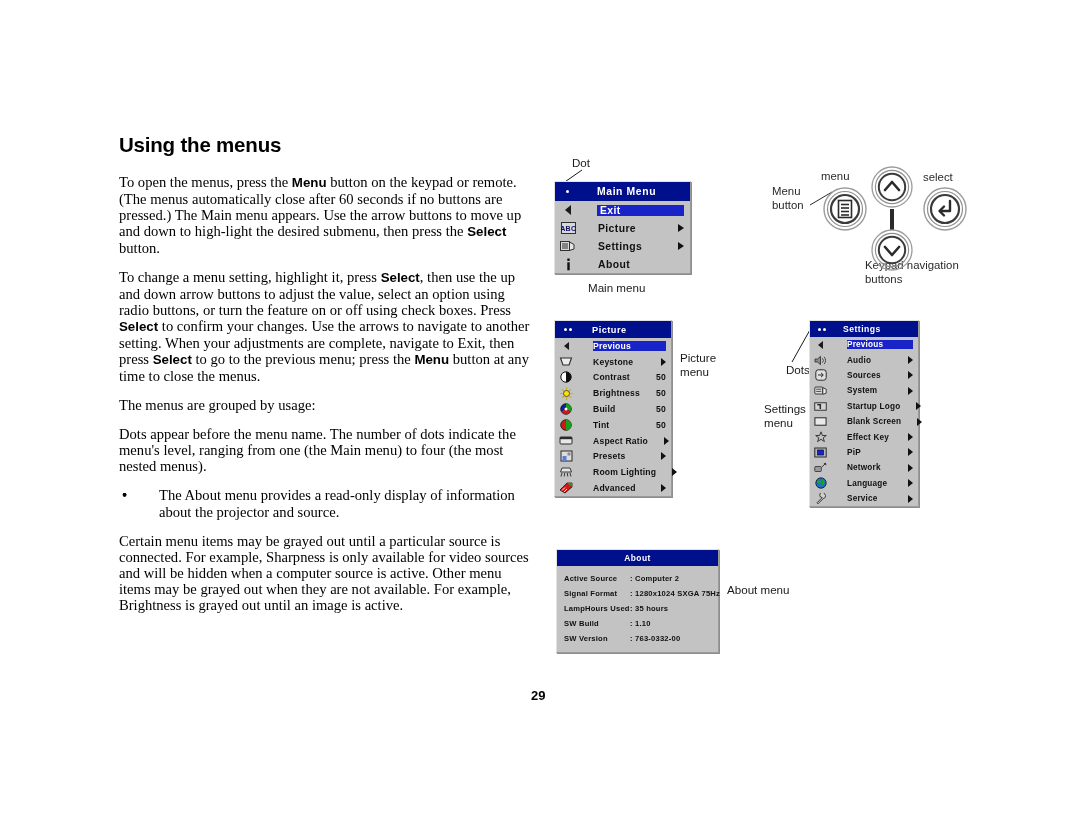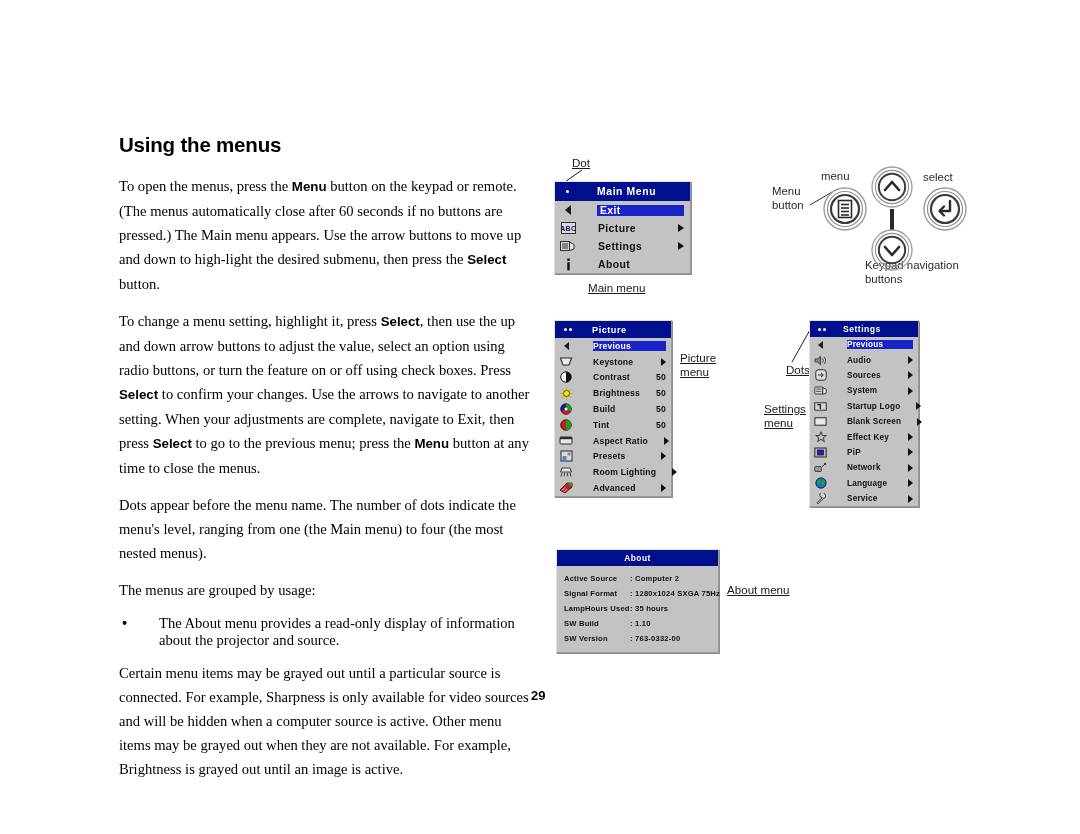--- a/index.html
+++ b/index.html
@@ -21,21 +21,21 @@
   }
   #page-title {
     font-family:"Liberation Sans", sans-serif;
     font-weight:bold;
     font-size:20.5px;
     letter-spacing:-0.2px;
     margin:0 0 17px 0;
   }
   .para {
     font-size:14.6px;
-    line-height:24px;
+    line-height:16px;
     margin:0 0 13px 0;
     text-align:left;
   }
   .para b { font-family:"Liberation Sans", sans-serif; font-weight:bold; font-size:13.3px; }
   ul.bullets { list-style:none; margin:0 0 12px 0; padding:0; }
   ul.bullets li {
     font-size:14.6px;
     line-height:17.1px;
     position:relative;
     padding-left:40px;
@@ -169,21 +169,20 @@
   #about-menu .about-row .v { flex:1 1 auto; white-space:nowrap; }
 
   
   .callout {
     position:absolute;
     font-family:"Liberation Sans", sans-serif;
     font-size:11.6px;
     color:#1a1a1a;
     line-height:14px;
     white-space:pre-line;
-    text-decoration:underline;
   }
   .leader { position:absolute; }
 
   
   #keypad { position:absolute; left:763px; top:163px; width:225px; height:125px; }
   .kp-btn { position:absolute; }
   .kp-label {
     position:absolute;
     font-family:"Liberation Sans", sans-serif;
     font-size:11.4px;
@@ -193,22 +192,22 @@
   }
 </style>
 </head>
 <body>
 
 <div id="text-column">
   <h1 id="page-title">Using the menus</h1>
 
   <p class="para">To open the menus, press the <b>Menu</b> button on the keypad or remote. (The menus automatically close after 60 seconds if no buttons are pressed.) The Main menu appears. Use the arrow buttons to move up and down to high-light the desired submenu, then press the <b>Select</b> button.</p>
   <p class="para">To change a menu setting, highlight it, press <b>Select</b>, then use the up and down arrow buttons to adjust the value, select an option using radio buttons, or turn the feature on or off using check boxes. Press <b>Select</b> to confirm your changes. Use the arrows to navigate to another setting. When your adjustments are complete, navigate to Exit, then press <b>Select</b> to go to the previous menu; press the <b>Menu</b> button at any time to close the menus.</p>
+  <p class="para">The menus are grouped by usage:</p>
   <p class="para">Dots appear before the menu name. The number of dots indicate the menu's level, ranging from one (the Main menu) to four (the most nested menus).</p>
-  <p class="para">The menus are grouped by usage:</p>
 
   <ul class="bullets">
     <li>
       <span class="bullet-dot">•</span>
     </li>
     <li>
       <span class="bullet-dot">•</span>
     </li>
     <li>
       <span class="bullet-dot">•</span>

